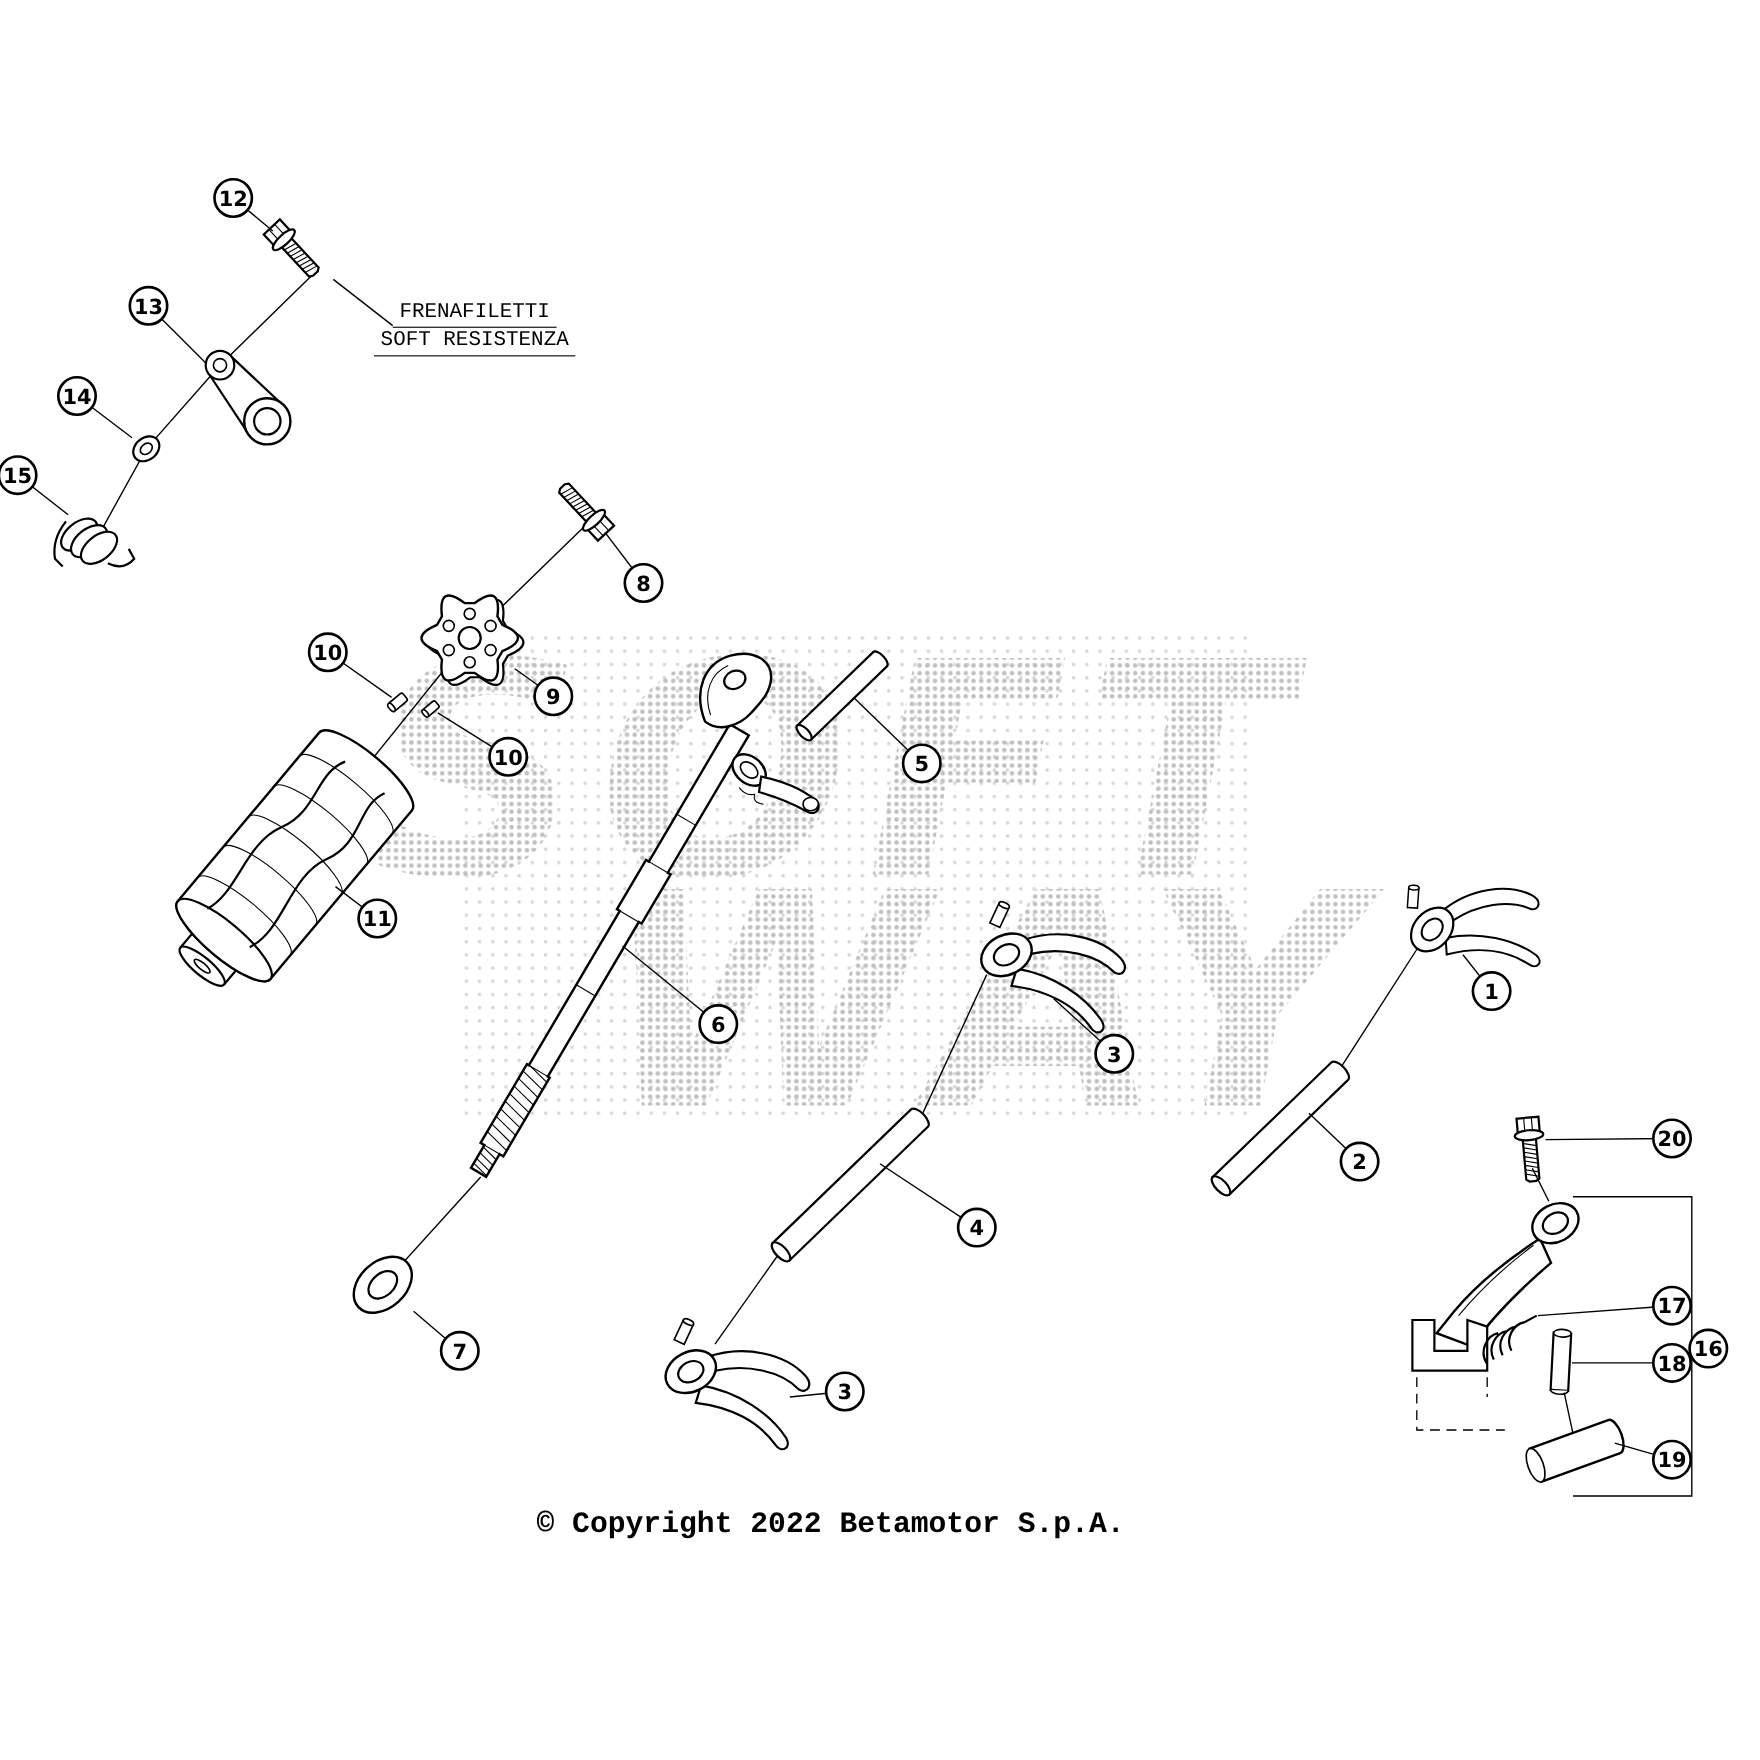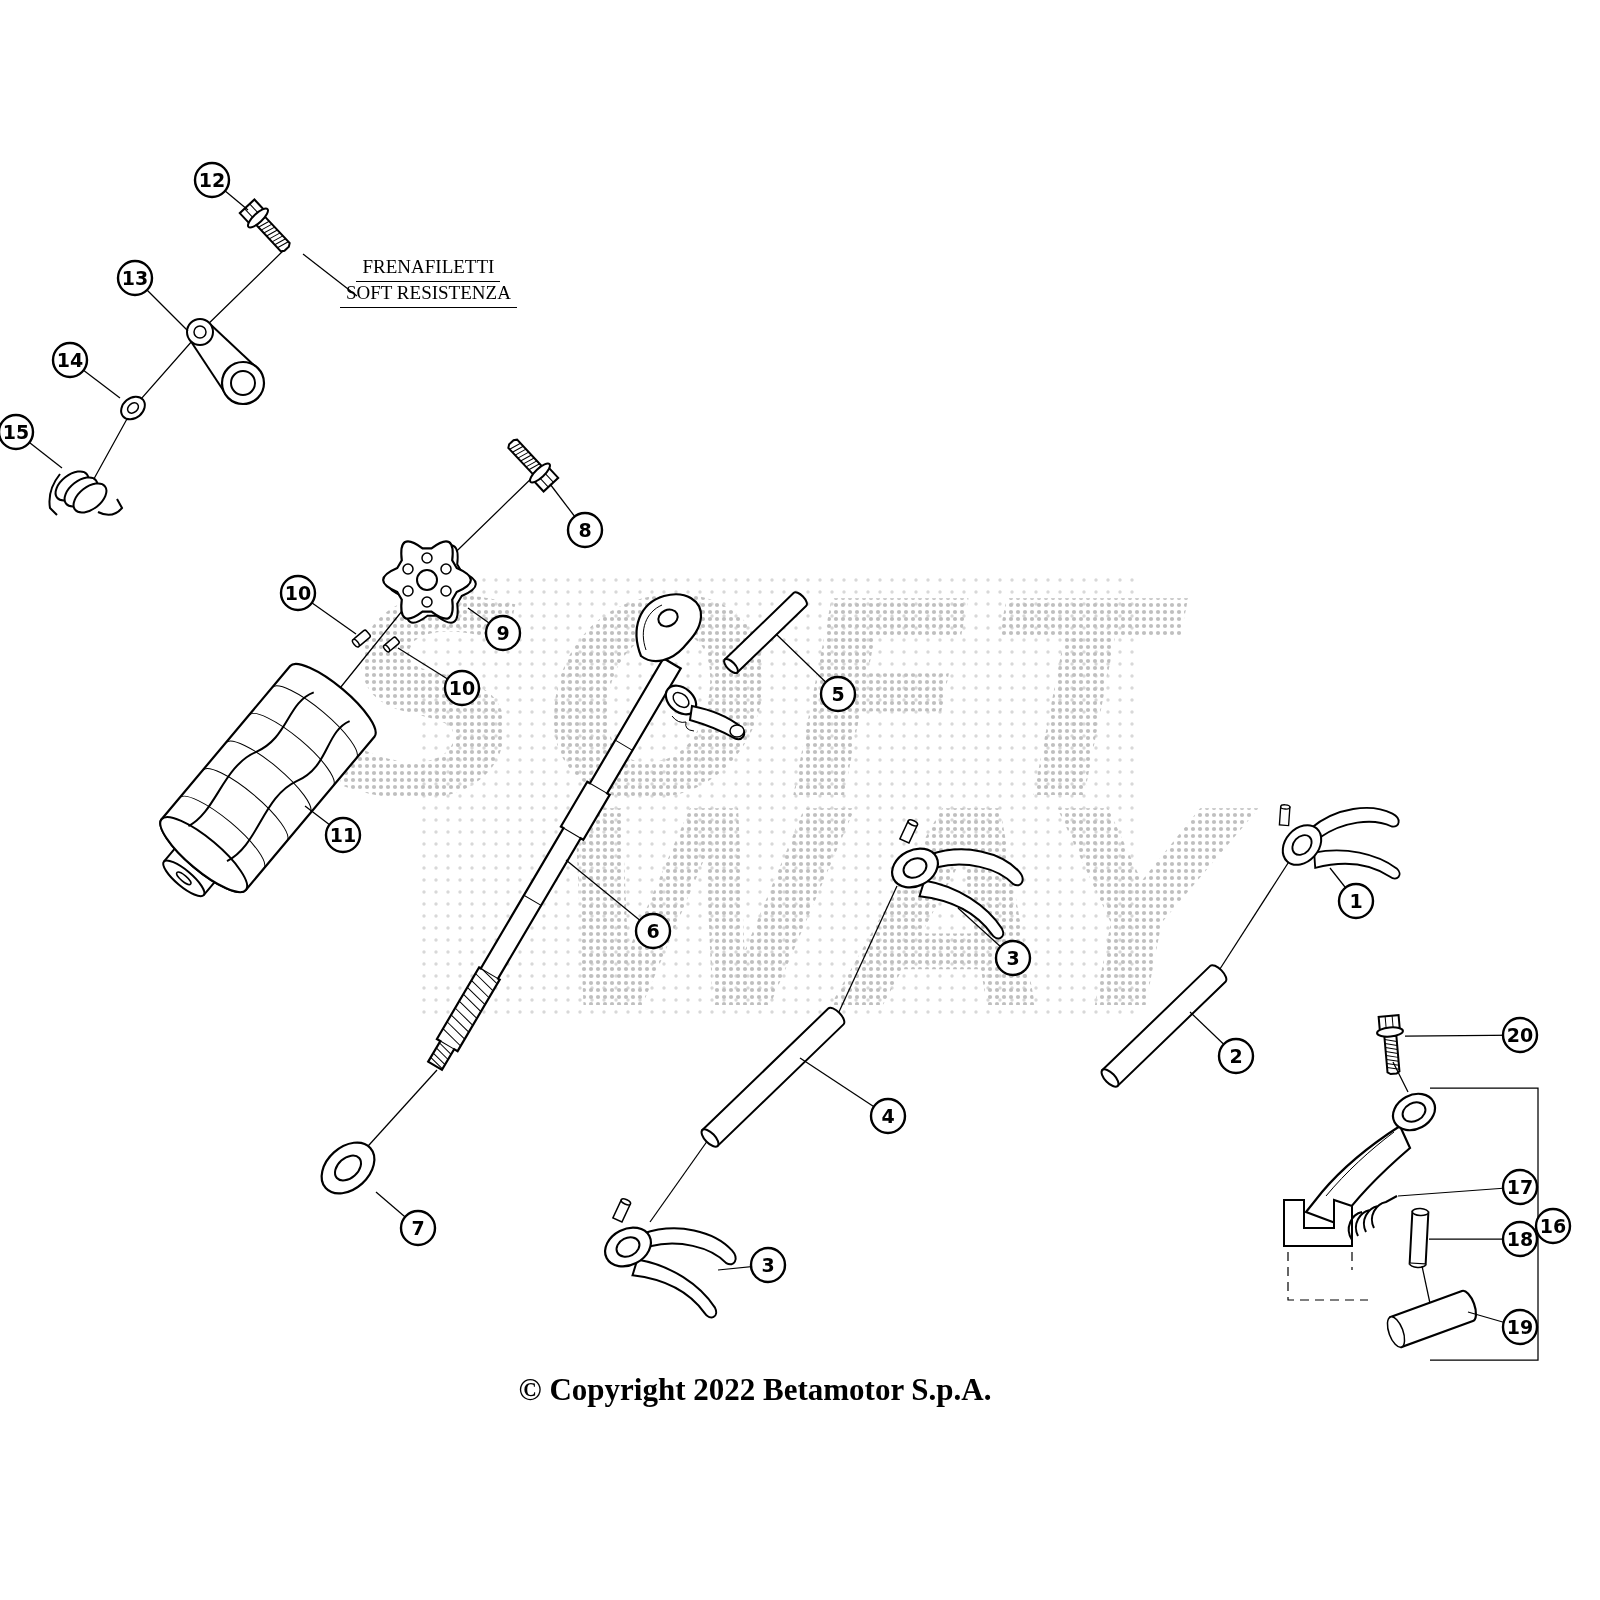--- a/index.html
+++ b/index.html
@@ -16,25 +16,25 @@
   svg .nf2{fill:none;stroke:#000;stroke-width:2;}
   svg .ln {fill:none;stroke:#000;stroke-width:1.25;}
   svg .h1 {fill:none;stroke:#000;stroke-width:1;}
   svg .dash{fill:none;stroke:#000;stroke-width:1.2;stroke-dasharray:9 6;}
   svg .callout circle{fill:#fff;stroke:#000;stroke-width:2.4;}
   svg .callout text{font-family:"DejaVu Sans",sans-serif;font-size:19px;font-weight:600;
                     fill:#000;text-anchor:middle;}
   svg .wmtext{font-family:"DejaVu Sans",sans-serif;font-weight:bold;font-style:italic;
               text-anchor:middle;letter-spacing:14px;}
 
-  .note{position:absolute;left:340px;top:256px;display:flex;flex-direction:column;align-items:center;
-        font-family:Liberation Serif, serif;font-size:19px;line-height:1.2;}
+  .note{position:absolute;left:340px;top:272px;display:flex;flex-direction:column;align-items:center;
+        font-family:Liberation Mono, monospace;font-size:19px;line-height:1.2;}
   .note-line{border-bottom:1.6px solid #000;padding:0 6px 2px;white-space:nowrap;}
   .copyright{position:absolute;left:755px;top:1372px;transform:translateX(-50%);
-             font-family:Liberation Serif, serif;font-size:31px;font-weight:600;white-space:nowrap;}
+             font-family:Liberation Mono, monospace;font-size:27px;font-weight:600;white-space:nowrap;}
 </style>
 </head>
 <body>
 
 <div class="stage">
 
 <svg width="1600" height="1600" viewBox="0 0 1600 1600">
   <defs>
     <pattern id="dotsDense" width="7" height="7" patternUnits="userSpaceOnUse">
       <circle cx="3" cy="3" r="2.1" fill="#b5b5b5"></circle>

